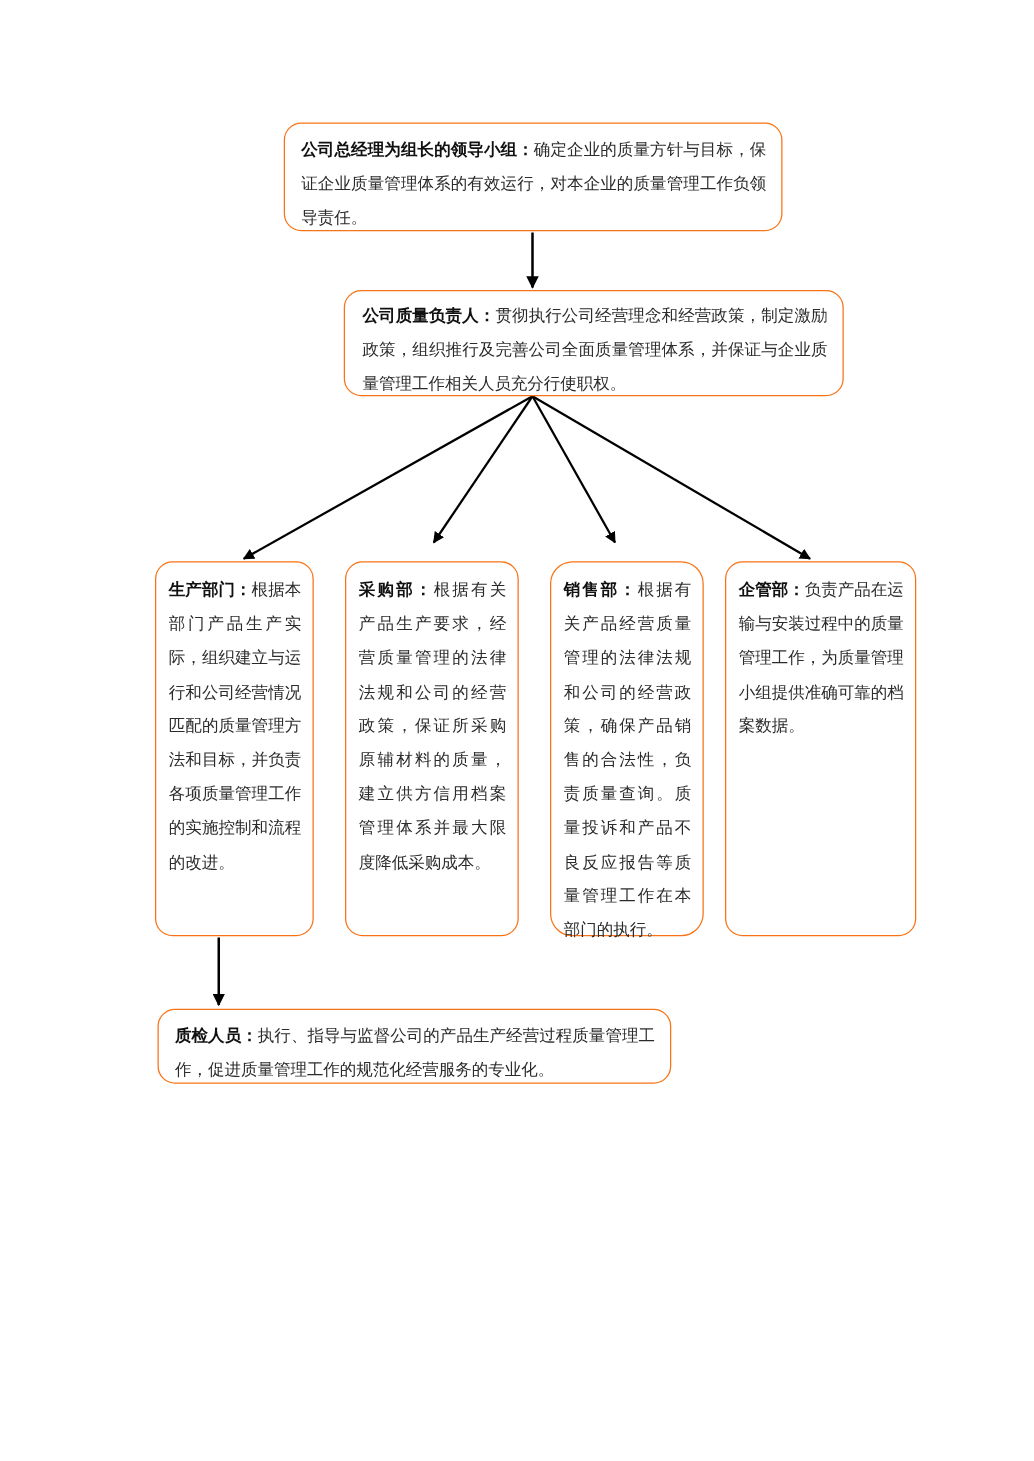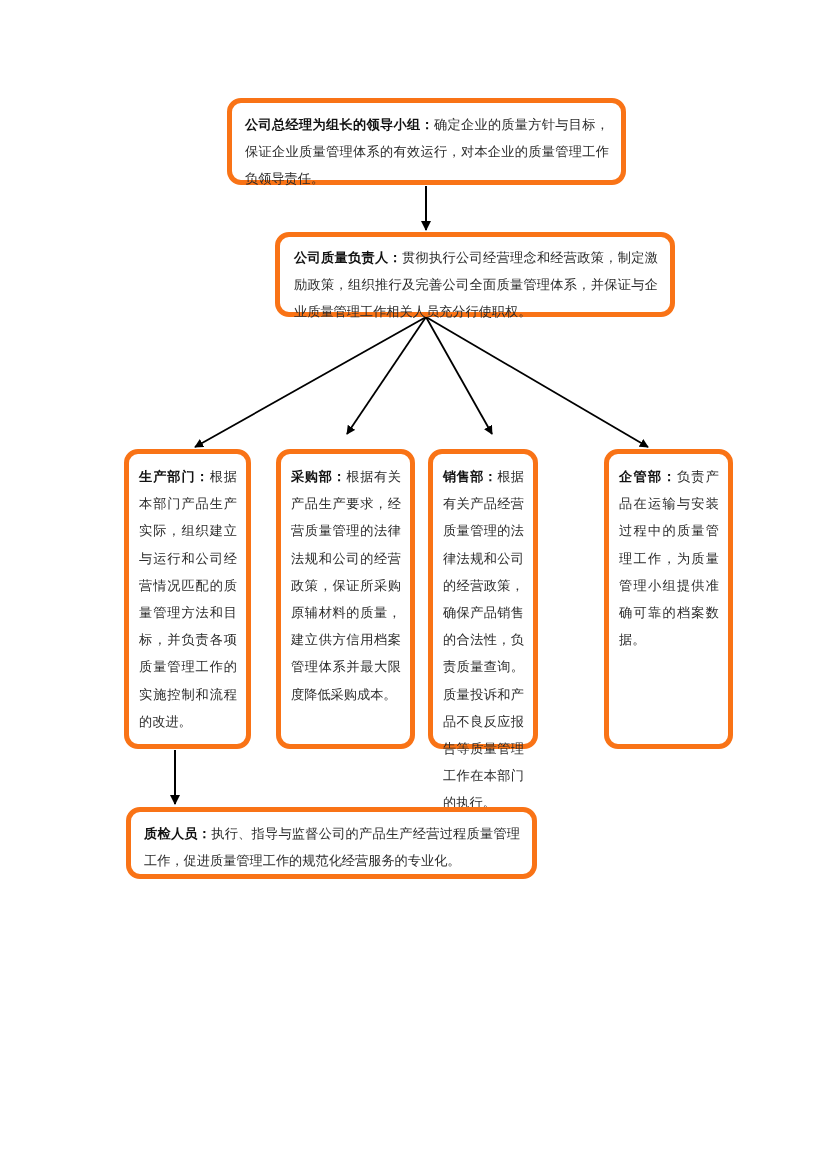--- a/index.html
+++ b/index.html
@@ -17,25 +17,26 @@
   #canvas {
     position: absolute;
     left: 0;
     top: 0;
     width: 827px;
     height: 1169px;
   }
   .node {
     position: absolute;
     box-sizing: border-box;
-    border: 5px solid #f97316;
+    border: 1px solid #f97316;
     border-radius: 14px;
     background: #ffffff;
     color: #231f20;
     z-index: 2;
+    font-family: Liberation Mono, monospace;
   }
   .node p {
     margin: 0;
     font-size: 13.2px;
     line-height: 27.2px;
     text-align: justify;
     text-justify: inter-ideograph;
     color: #2b2b2b;
   }
   .node .lead {
@@ -56,38 +57,38 @@
     top: 232px;
     width: 400px;
     height: 85px;
     padding: 7px 12px 0 14px;
     margin-left: 48px;
   }
   #node-inspector {
     left: 126px;
     top: 807px;
     width: 411px;
-    height: 72px;
+    height: 60px;
     padding: 8px 12px 16px 13px;
   }
 
   
   .dept {
     top: 449px;
     height: 300px;
     padding: 9px 9px 0 10px;
   }
   .dept p {
     text-align: justify;
     text-justify: inter-ideograph;
   }
   #node-dept-production { left: 124px; width: 127px; }
   #node-dept-purchasing { left: 276px; width: 139px; }
-  #node-dept-sales      { left: 428px; width: 110px; }
-  #node-dept-admin      { left: 604px; width: 129px; }
+  #node-dept-sales      { left: 440px; width: 123px; border-radius: 18px; }
+  #node-dept-admin      { left: 580px; width: 153px; }
 
   #svg-connectors {
     position: absolute;
     left: 0;
     top: 0;
     width: 827px;
     height: 1169px;
     z-index: 1;
     pointer-events: none;
   }

